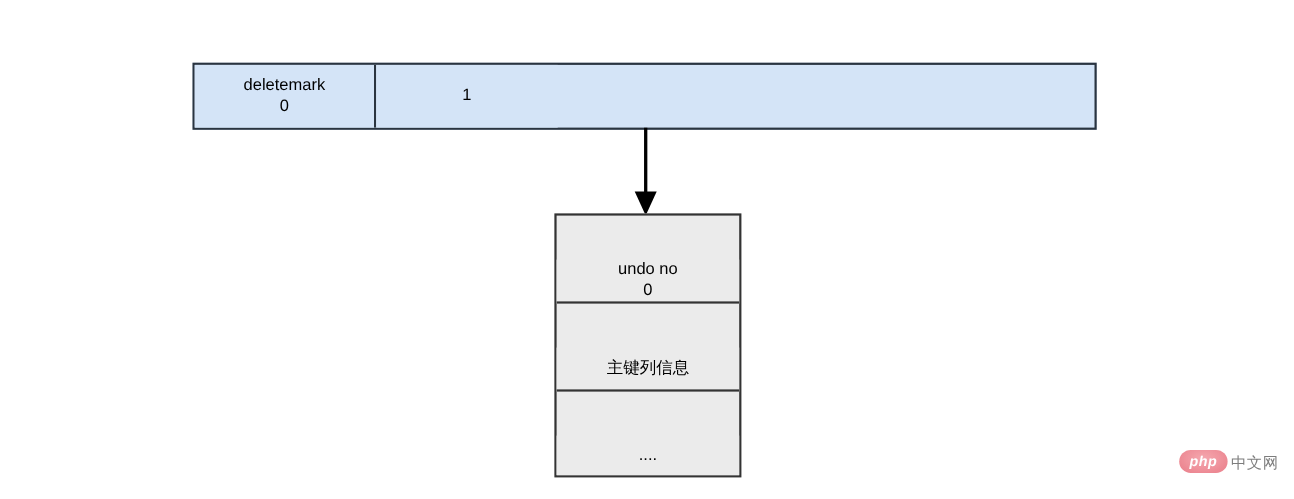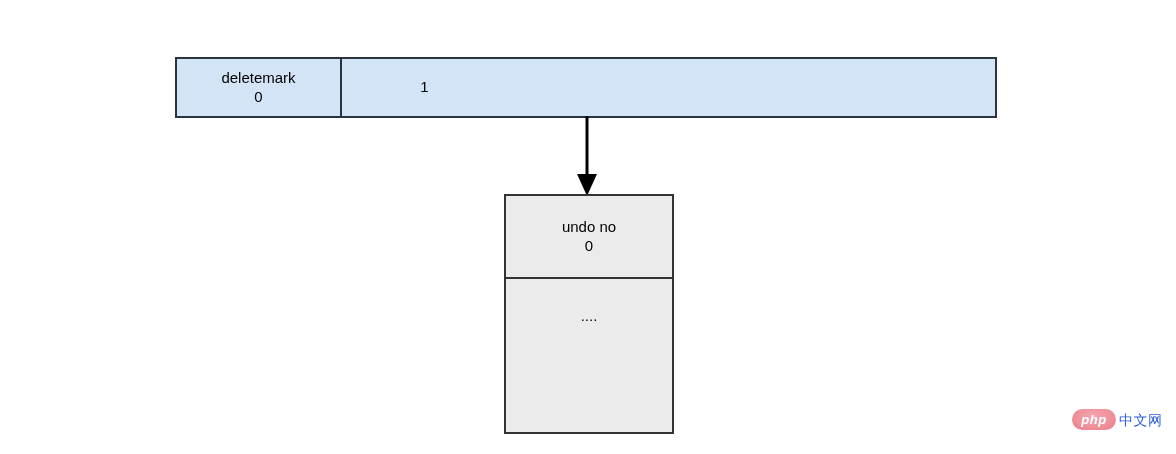--- a/index.html
+++ b/index.html
@@ -81,20 +81,21 @@
     border-bottom: 2px solid #333333;
     display: flex;
     flex-direction: column;
     align-items: center;
     justify-content: center;
     color: #000000;
     font-size: 15px;
     line-height: 1.25;
     text-align: center;
     background: #ebebeb;
+    margin-top: 40px;
   }
   .undo-cell:last-child {
     border-bottom: none;
   }
   .undo-cell-0 { height: 83px; }
   .undo-cell-1 { height: 82px; }
   .undo-cell-2 { height: 75px; }
 
   
   .watermark {
@@ -115,21 +116,21 @@
     align-items: center;
     justify-content: center;
     color: #ffffff;
     font-size: 13px;
     font-style: italic;
     font-weight: bold;
     letter-spacing: 0.5px;
     line-height: 1;
   }
   .wm-text {
-    color: #1d4ed8;
+    color: #737373;
     font-size: 14px;
     letter-spacing: 0.5px;
     line-height: 1;
   }
 </style>
 </head>
 <body>
 
 <div id="canvas">
 
@@ -146,20 +147,23 @@
   <svg class="arrow-svg" viewBox="0 0 36 82">
     <line x1="17" y1="0" x2="17" y2="64" stroke="#000000" stroke-width="3"></line>
     <polygon points="17,80 7,58 27,58" fill="#000000"></polygon>
   </svg>
 
   <div class="undo-box">
     <div class="undo-cell undo-cell-0">
       <span>undo no</span>
       <span>0</span>
     </div>
+    <div class="undo-cell undo-cell-1">
+      <span>主键列信息</span>
+    </div>
     <div class="undo-cell undo-cell-2">
       <span>....</span>
     </div>
   </div>
 
   <div class="watermark">
     <span class="wm-logo">php</span>
     <span class="wm-text">中文网</span>
   </div>
 

